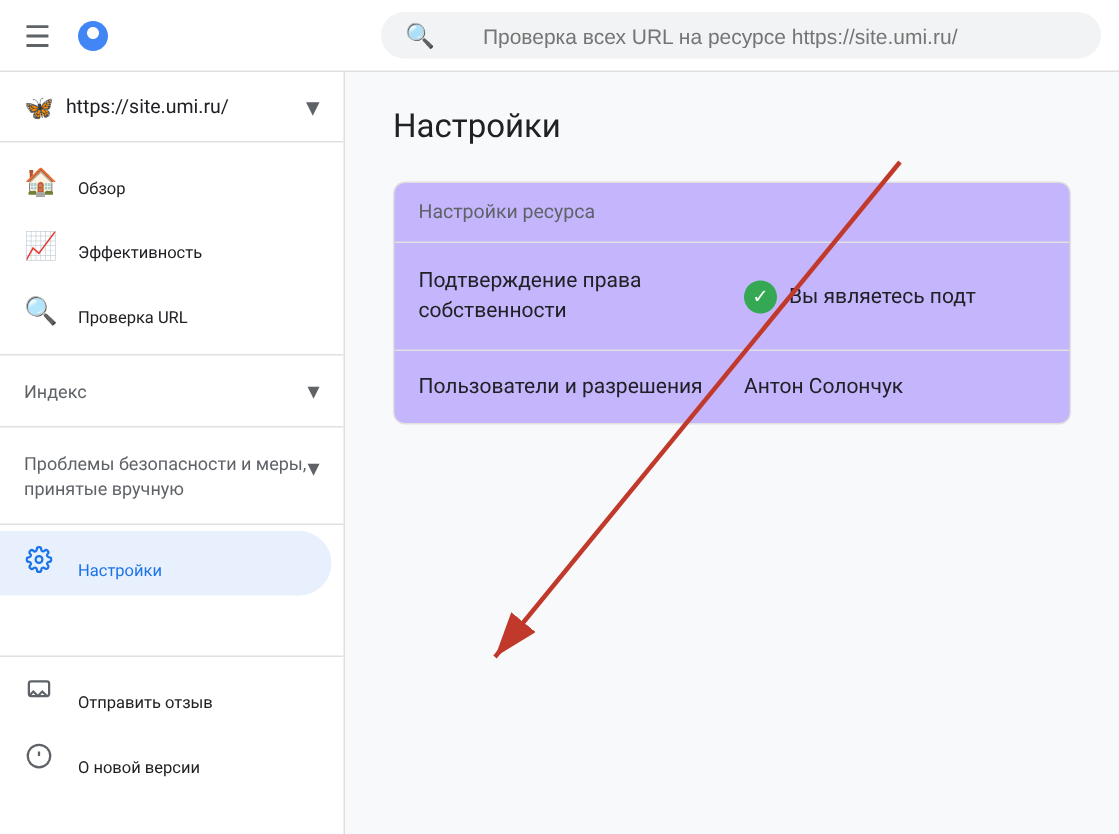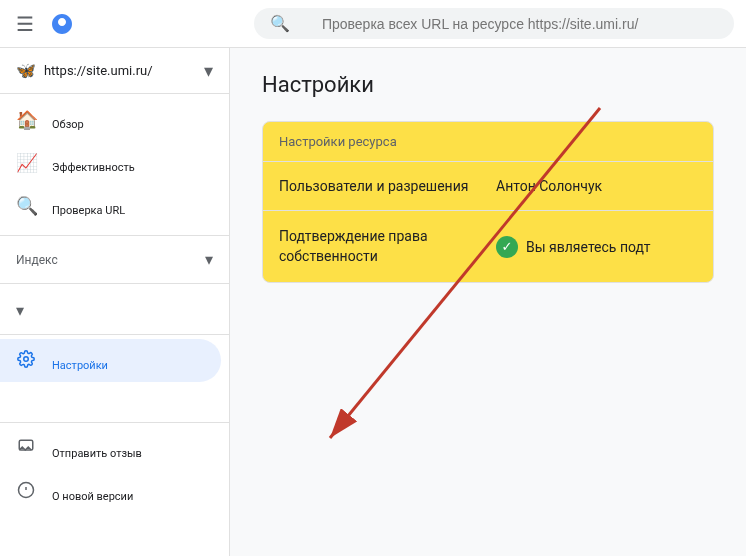--- a/index.html
+++ b/index.html
@@ -169,21 +169,21 @@
       background: #f8f9fa;
       position: relative;
     }
     .page-title {
       font-size: 22px;
       color: #202124;
       font-weight: 400;
       margin-bottom: 24px;
     }
     .settings-card {
-      background: #fde047;
+      background: #c4b5fd;
       border: 1px solid #e0e0e0;
       border-radius: 8px;
       overflow: hidden;
       max-width: 540px;
     }
     .settings-card-header {
       padding: 12px 16px;
       font-size: 13px;
       color: #5f6368;
       border-bottom: 1px solid #e0e0e0;
@@ -280,20 +280,21 @@
     <div class="nav-divider"></div>
 
     <div class="nav-section-header">
       <span class="nav-section-title">Индекс</span>
       <span class="nav-section-chevron">▾</span>
     </div>
 
     <div class="nav-divider"></div>
 
     <div class="nav-section-header" style="align-items:flex-start; padding-top:12px;">
+      <span class="nav-section-title" style="flex:1; line-height:1.4;">Проблемы безопасности и меры, принятые вручную</span>
       <span class="nav-section-chevron" style="margin-top:1px;">▾</span>
     </div>
 
     <div class="nav-divider"></div>
 
 
     <div class="nav-item active">
       <span class="nav-icon">
         <svg width="18" height="18" viewBox="0 0 24 24" fill="none" stroke="#1a73e8" stroke-width="2">
           <circle cx="12" cy="12" r="3"></circle>
@@ -328,30 +329,30 @@
     </div>
 
   </div>
 
   <div class="main-content">
     <h1 class="page-title">Настройки</h1>
 
     <div class="settings-card">
       <div class="settings-card-header">Настройки ресурса</div>
       <div class="settings-row">
-        <span class="settings-row-label">Пользователи и разрешения</span>
-        <span class="settings-row-value">
-          <span>Антон Солончук</span>
-        </span>
-      </div>
-      <div class="settings-row">
         <span class="settings-row-label" style="line-height:1.4;">Подтверждение права собственности</span>
         <span class="settings-row-value">
           <span class="check-icon">✓</span>
           <span>Вы являетесь подт</span>
+        </span>
+      </div>
+      <div class="settings-row">
+        <span class="settings-row-label">Пользователи и разрешения</span>
+        <span class="settings-row-value">
+          <span>Антон Солончук</span>
         </span>
       </div>
     </div>
 
     <svg class="arrow-annotation" style="position:absolute;top:0;left:0;width:100%;height:100%;pointer-events:none;">
       <defs>
         <marker id="arrowhead" markerWidth="10" markerHeight="7" refX="10" refY="3.5" orient="auto">
           <polygon points="0 0, 10 3.5, 0 7" fill="#c0392b"></polygon>
         </marker>
       </defs>

